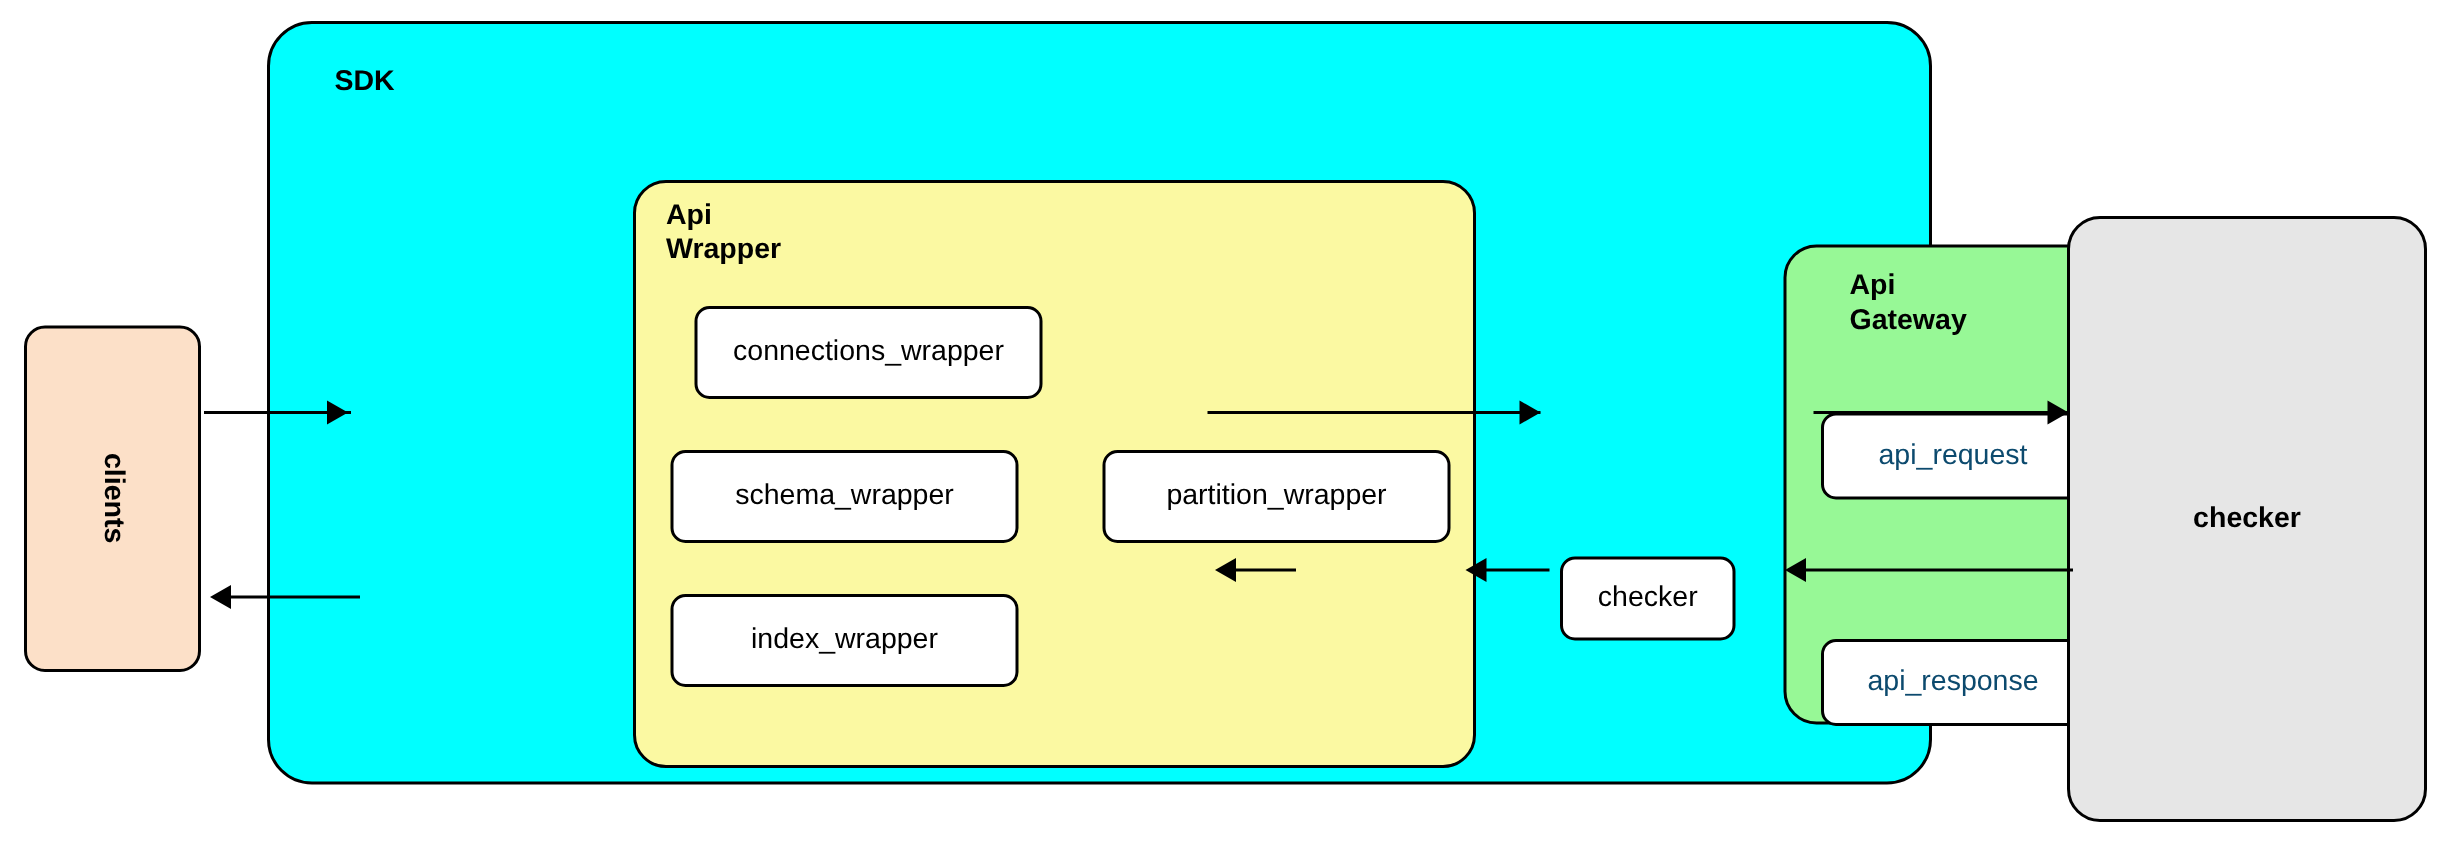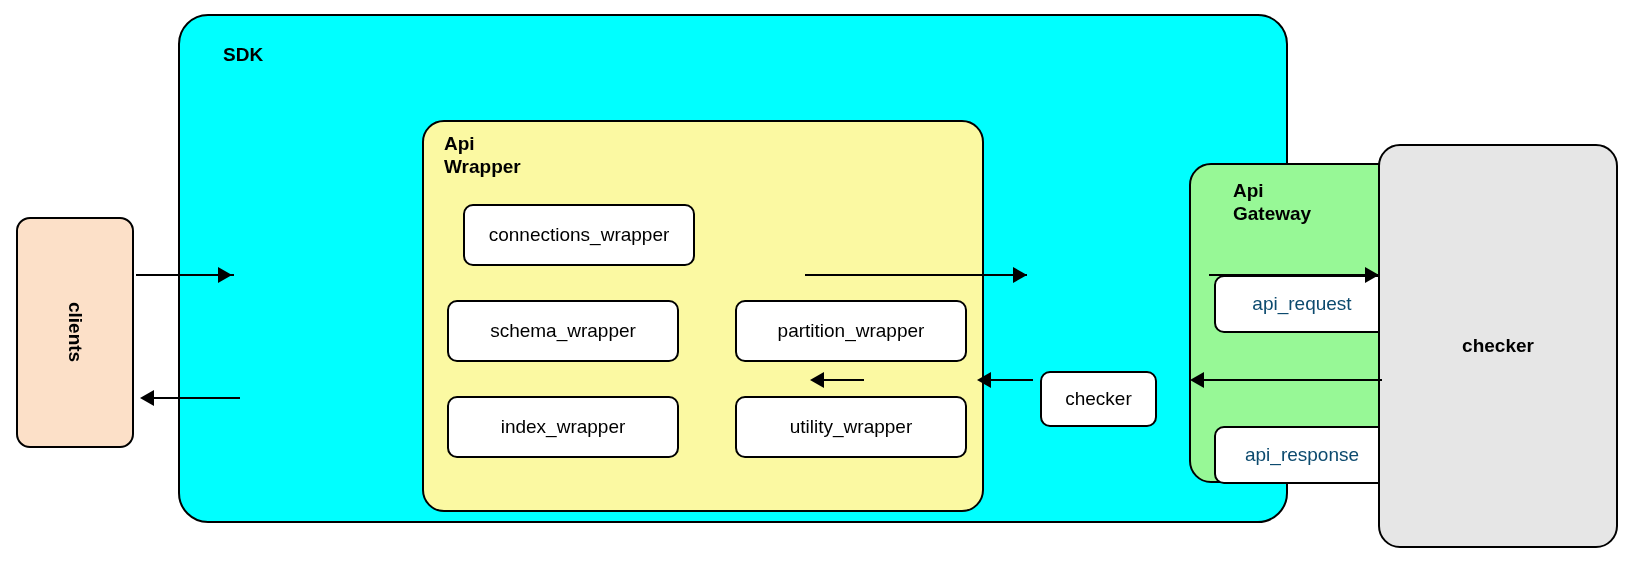--- a/index.html
+++ b/index.html
@@ -208,21 +208,20 @@
     <div class="container-label" id="sdk-label">SDK</div>
 
     <div class="node" id="api-wrapper-container">
       <div class="container-label" id="api-wrapper-label">Api
 Wrapper</div>
 
       <div class="wrapper-box wrapper-col-left wrapper-row-1">connections_wrapper</div>
       <div class="wrapper-box wrapper-col-left wrapper-row-2">schema_wrapper</div>
       <div class="wrapper-box wrapper-col-left wrapper-row-3">index_wrapper</div>
       <div class="wrapper-box wrapper-col-right wrapper-row-2">partition_wrapper</div>
-      <div class="wrapper-box wrapper-col-right wrapper-row-3">utility_wrapper</div>
     </div>
 
     <div class="node" id="api-gateway-container">
       <div class="container-label" id="api-gateway-label">Api
 Gateway</div>
       <div class="gateway-box" id="api-request-box">api_request</div>
       <div class="gateway-box" id="api-response-box">api_response</div>
     </div>
 
     <div class="node" id="checker-box">checker</div>

